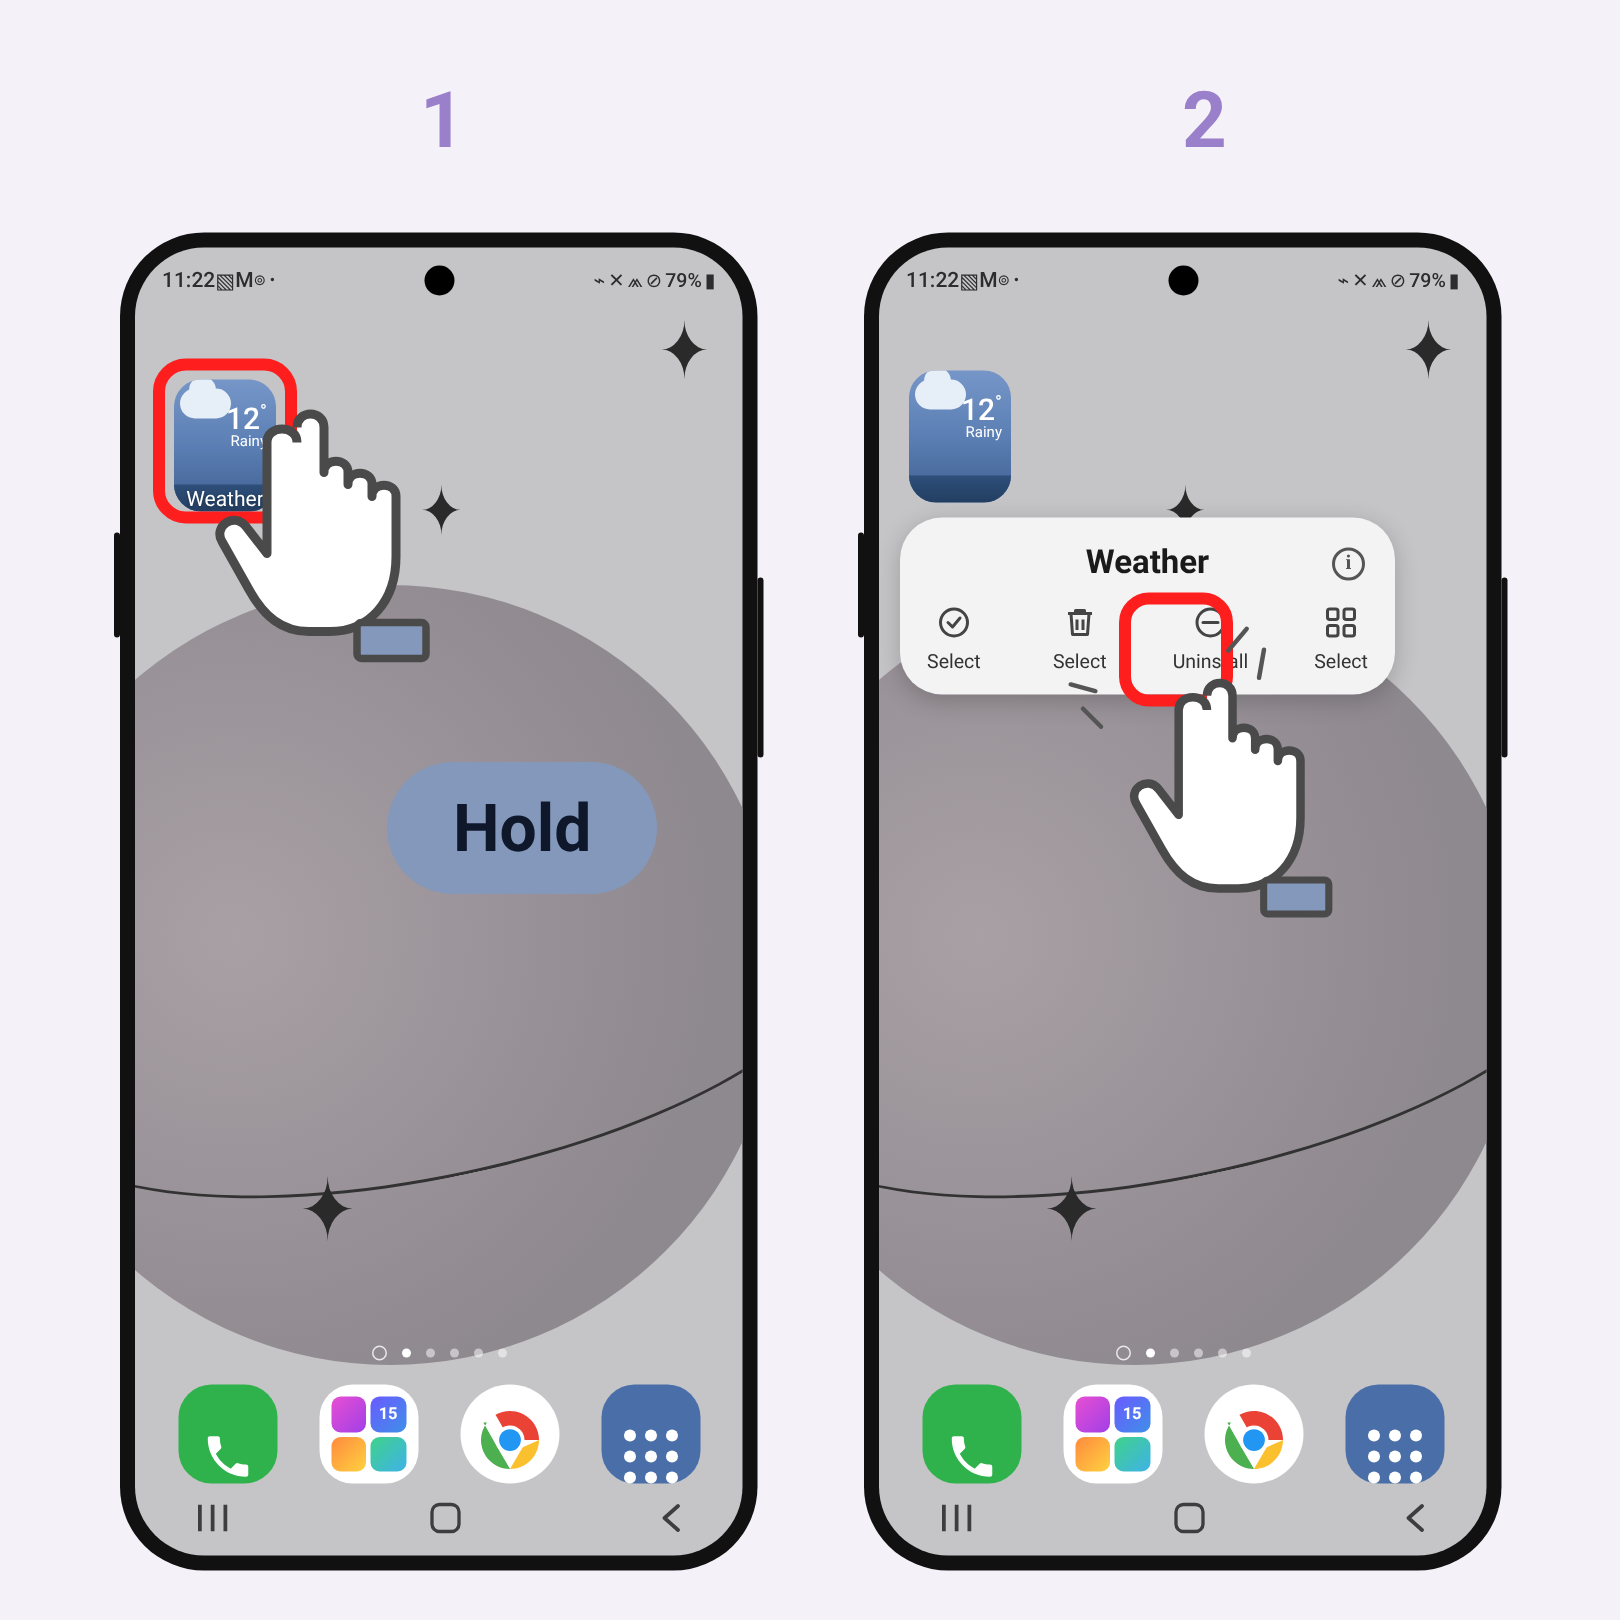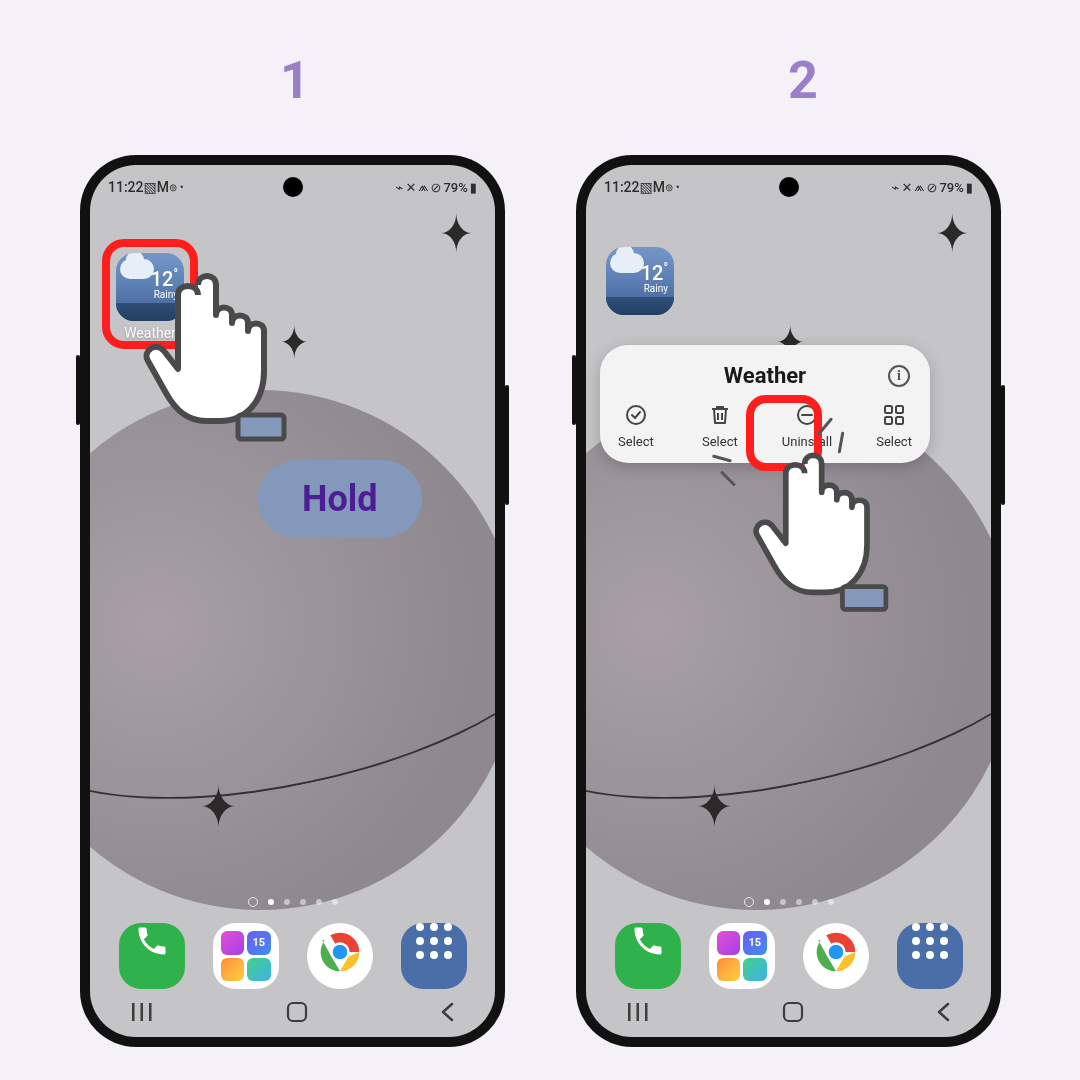--- a/index.html
+++ b/index.html
@@ -102,21 +102,21 @@
     font-size:14px;
     color:#2d2d2d;
     font-weight:500;
   }
   .status-right { display:flex; align-items:center; gap:2px; font-size:13px;}
   .status-left { display:flex; align-items:center; gap:0;justify-content:flex-end;}
 
   
   .weather-icon {
     position:absolute;
-    width:68px; height:68px;
+    width:68px; height:88px;
     border-radius:18px;
     background: linear-gradient(180deg, #7696c8 0%, #5b7fb4 50%, #3f5e8f 100%);
     overflow:hidden;
     top:82px; left:20px;
   }
   .phone.p1 .weather-icon{ top:88px; left:26px; }
   .weather-icon .cloud{
     position:absolute; top:6px; left:4px;
     width:34px; height:20px;
     background:#e6eef7;
@@ -154,25 +154,26 @@
 
   .red-ring{
     position:absolute;
     border:8px solid #ff1e1e;
     border-radius:22px;
   }
 
   .hold-pill{
     position:absolute;
     background:#8498bb;
-    color:#4c1d95;
-    font-size:36px;
+    color:#0f172a;
+    font-size:44px;
     font-weight:700;
     padding:18px 44px;
     border-radius:48px;
+    margin-top:48px;
   }
 
   
   .page-dots{
     position:absolute;
     bottom:130px; left:0; right:0;
     display:flex; justify-content:center; gap:10px;
   }
   .page-dots span{
     width:6px;height:6px;border-radius:50%;
@@ -187,21 +188,21 @@
   .page-dots span.active{ background:#fff; }
 
   .dock{
     position:absolute;
     bottom:48px; left:0; right:0;
     display:flex; justify-content:center; gap:28px;
   }
   .dock-icon{
     width:66px;height:66px;border-radius:22px;
     position:relative;
-    display:flex;align-items:flex-start;justify-content:center;
+    display:flex;align-items:flex-end;justify-content:center;
   }
   .dock-phone{ background:#2fb24c; }
   .dock-phone svg{ width:36px;height:36px;fill:#fff;}
   .dock-gallery{ background:#fff; padding:8px; }
   .dock-chrome{ background:#fff; border-radius:50%; }
   .dock-apps{ background:#4a6fa8; }
   .grid3{
     display:grid;grid-template-columns:repeat(3,8px);
     grid-template-rows:repeat(3,8px);gap:6px;
   }

